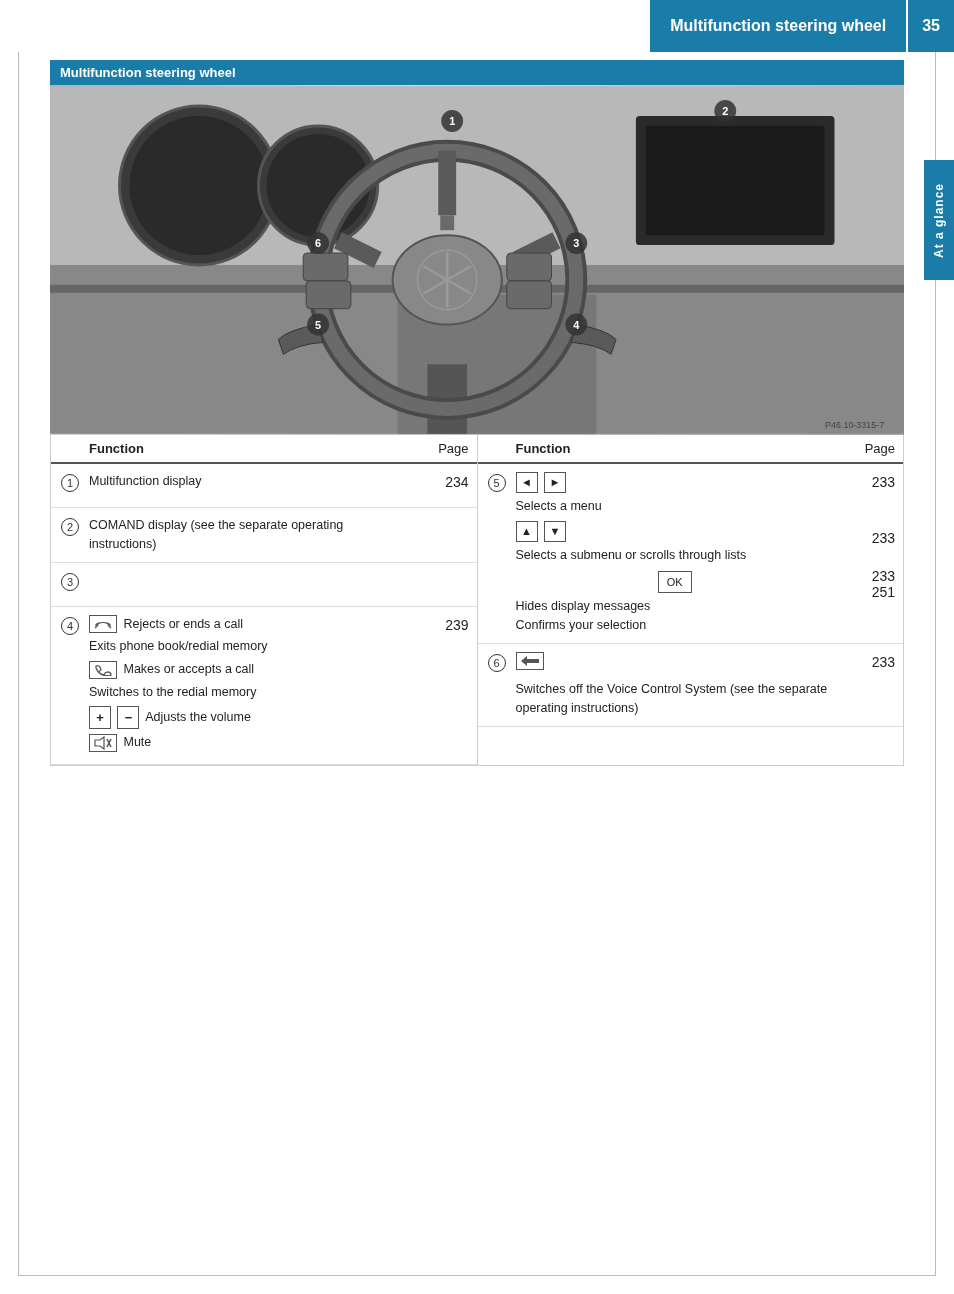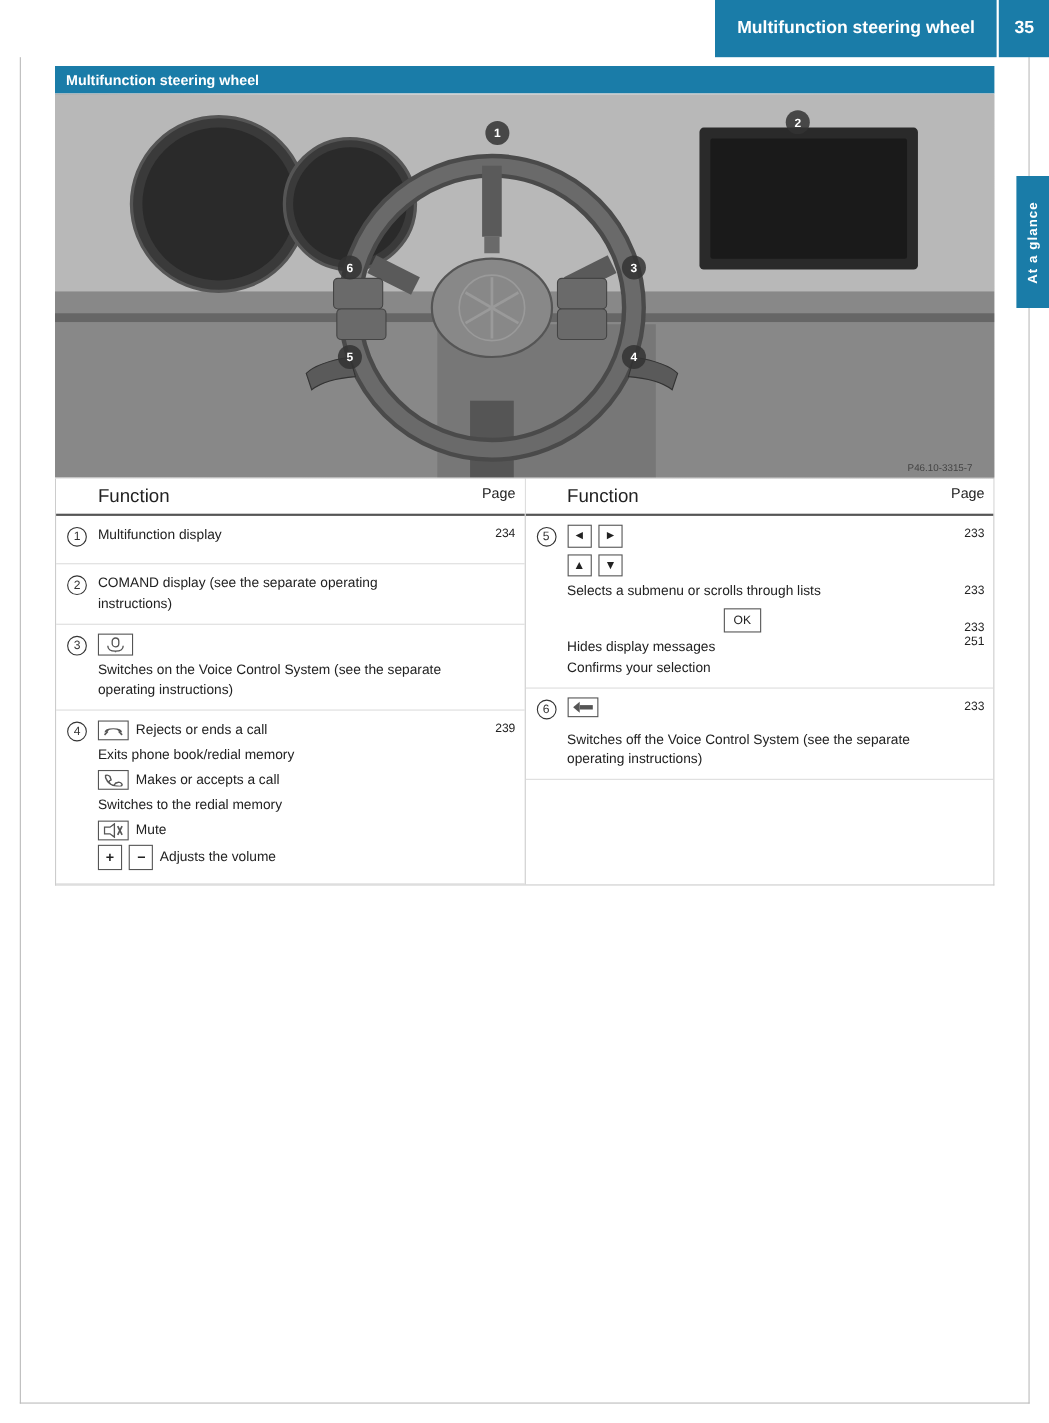--- a/index.html
+++ b/index.html
@@ -146,22 +146,22 @@
       background: #fff;
       border-bottom: 2px solid #555;
       padding: 6px 0;
     }
     .col-num {
       width: 38px;
       text-align: center;
     }
     .col-function {
       flex: 1;
-      font-weight: normal;
-      font-size: 17px;
+      font-weight: bold;
+      font-size: 13px;
     }
     .col-page {
       width: 60px;
       text-align: right;
       font-weight: normal;
       font-size: 13px;
       padding-right: 8px;
     }
 
     .table-row {
@@ -191,21 +191,21 @@
     .row-function {
       flex: 1;
       font-size: 12.5px;
       line-height: 1.5;
       padding-right: 6px;
     }
     .row-page {
       width: 60px;
       text-align: right;
       padding-right: 8px;
-      font-size: 11px;
+      font-size: 14px;
       padding-top: 2px;
     }
 
     
     .icon-box {
       display: inline-flex;
       border: 1.5px solid #555;
       padding: 1px 4px;
       font-size: 11px;
       margin-right: 3px;
@@ -348,32 +348,20 @@
         <div class="row-function">
           <span>COMAND display (see the separate operating instructions)</span>
         </div>
         <div class="row-page"></div>
       </div>
 
       <div class="table-row">
         <div class="row-num">
           <span class="circle-num">3</span>
         </div>
-        <div class="row-function">
-          <div style="display:inline-flex; border:1.5px solid #555; padding:2px 5px; margin-bottom:4px; font-size:11px; align-items:center;">
-            <svg width="20" height="14" viewBox="0 0 20 14">
-              <rect x="7" y="1" width="6" height="8" rx="3" fill="none" stroke="#555" stroke-width="1.2"></rect>
-              <path d="M3 8 Q3 13 10 13 Q17 13 17 8" fill="none" stroke="#555" stroke-width="1.2"></path>
-              <line x1="10" y1="13" x2="10" y2="15" stroke="#555" stroke-width="1.2"></line>
-              <line x1="7" y1="15" x2="13" y2="15" stroke="#555" stroke-width="1.2"></line>
-            </svg>
-          </div>
-          <br>
-          <span>Switches on the Voice Control System (see the separate operating instructions)</span>
-        </div>
         <div class="row-page"></div>
       </div>
 
       <div class="table-row" style="align-items:flex-start;">
         <div class="row-num">
           <span class="circle-num">4</span>
         </div>
         <div class="row-function">
 
           <div class="entry-block">
@@ -392,35 +380,35 @@
             <span class="icon-box">
               <svg width="18" height="12" viewBox="0 0 18 12">
                 <path d="M2 2 Q4 1 6 3 L7 6 Q5 7 5 8 Q7 11 9 11 Q10 11 11 9 L14 8 Q16 8 17 10 Q17 12 15 12 Q5 12 2 4 Z" fill="none" stroke="#555" stroke-width="1.3"></path>
               </svg>
             </span>
             <span>Makes or accepts a call</span>
           </div>
           <div>Switches to the redial memory</div>
 
           <div class="entry-block" style="margin-top:4px;">
+            <span class="icon-box" style="font-weight:bold; font-size:13px;">+</span>
+            <span class="icon-box" style="font-weight:bold; font-size:13px;">−</span>
+            <span>Adjusts the volume</span>
+          </div>
+
+          <div class="entry-block" style="margin-top:4px;">
             <span class="icon-box">
               <svg width="18" height="14" viewBox="0 0 18 14">
                 <polygon points="1,4 6,4 10,1 10,13 6,10 1,10" fill="none" stroke="#555" stroke-width="1.2"></polygon>
                 <line x1="13" y1="3" x2="17" y2="11" stroke="#555" stroke-width="1.5"></line>
                 <line x1="17" y1="3" x2="13" y2="11" stroke="#555" stroke-width="1.5"></line>
               </svg>
             </span>
             <span>Mute</span>
           </div>
-
-          <div class="entry-block" style="margin-top:4px;">
-            <span class="icon-box" style="font-weight:bold; font-size:13px;">+</span>
-            <span class="icon-box" style="font-weight:bold; font-size:13px;">−</span>
-            <span>Adjusts the volume</span>
-          </div>
         </div>
         <div class="row-page">239</div>
       </div>
 
     </div>
 
     <div class="function-table-right">
       <div class="table-header-row">
         <div class="col-num"></div>
         <div class="col-function">Function</div>
@@ -430,20 +418,21 @@
       <div class="table-row" style="align-items:flex-start;">
         <div class="row-num">
           <span class="circle-num">5</span>
         </div>
         <div class="row-function">
 
           <div class="entry-block">
             <span class="icon-box">◄</span>
             <span class="icon-box">►</span>
           </div>
+          <div>Selects a menu</div>
 
           <div class="entry-block" style="margin-top:6px;">
             <span class="icon-box">▲</span>
             <span class="icon-box">▼</span>
           </div>
           <div>Selects a submenu or scrolls through lists</div>
 
           <div class="entry-block" style="margin-top:6px;text-align:center;">
             <span class="icon-box" style="padding:2px 8px;">OK</span>
           </div>

